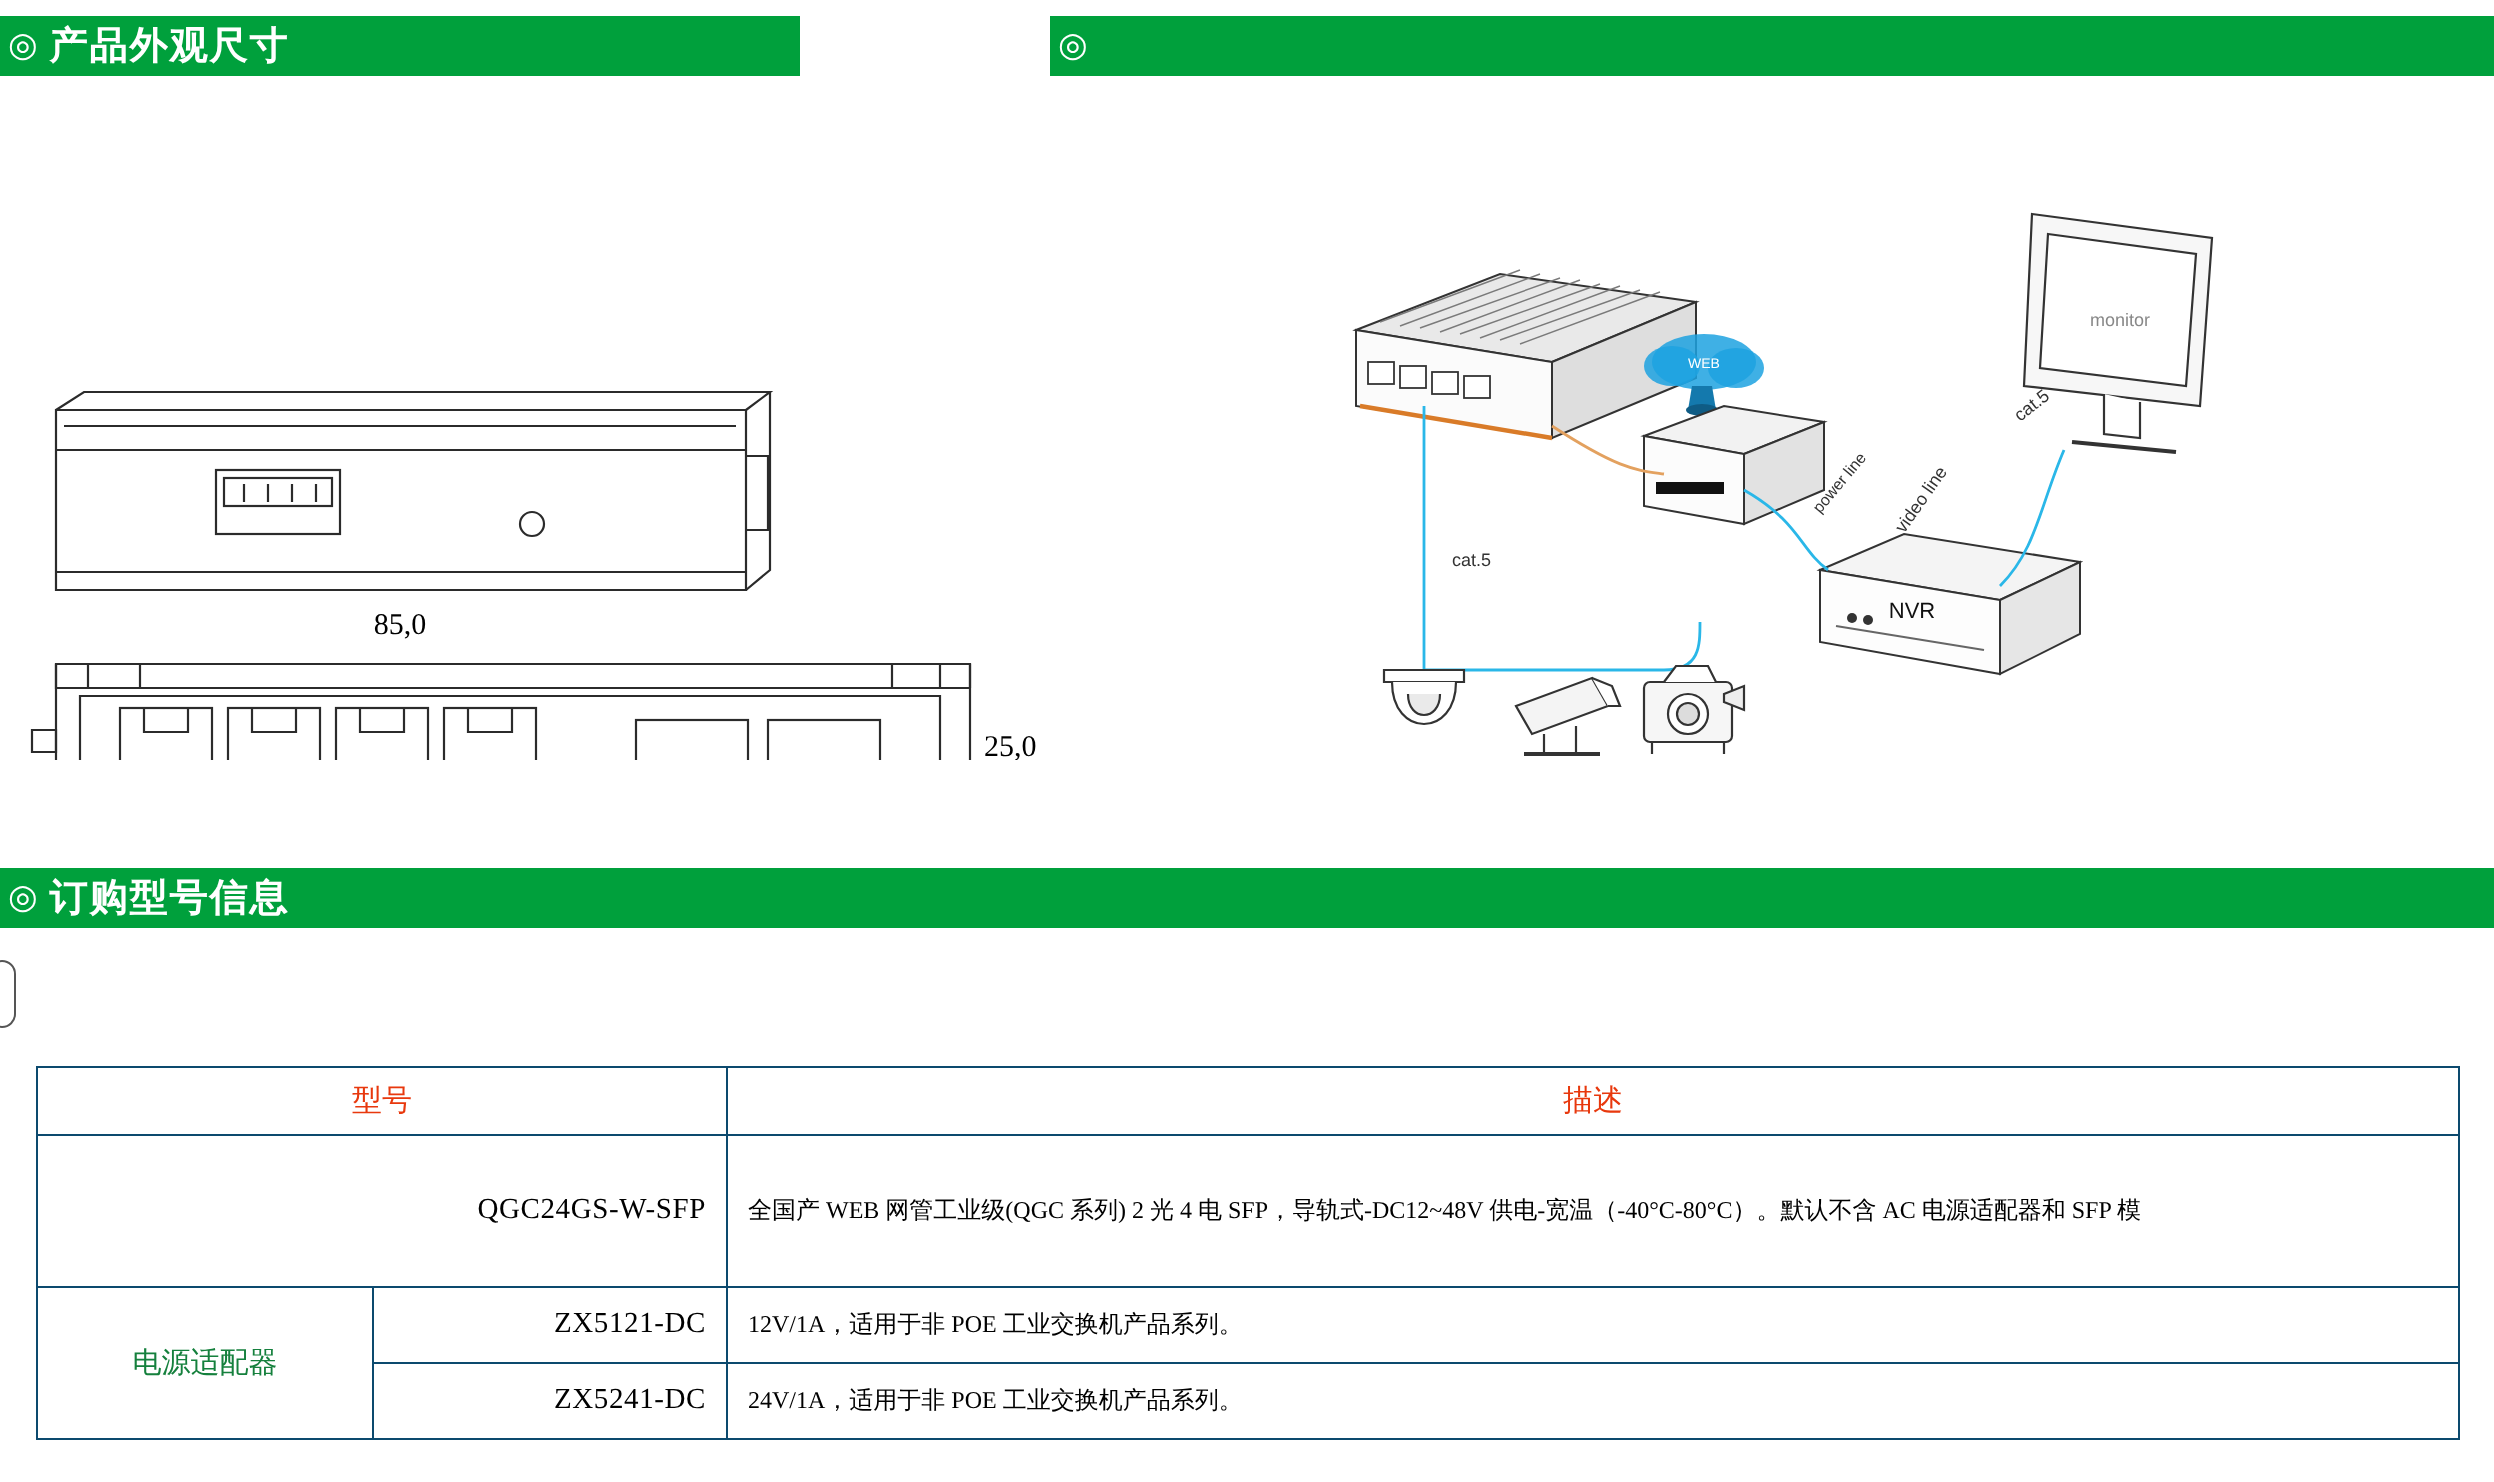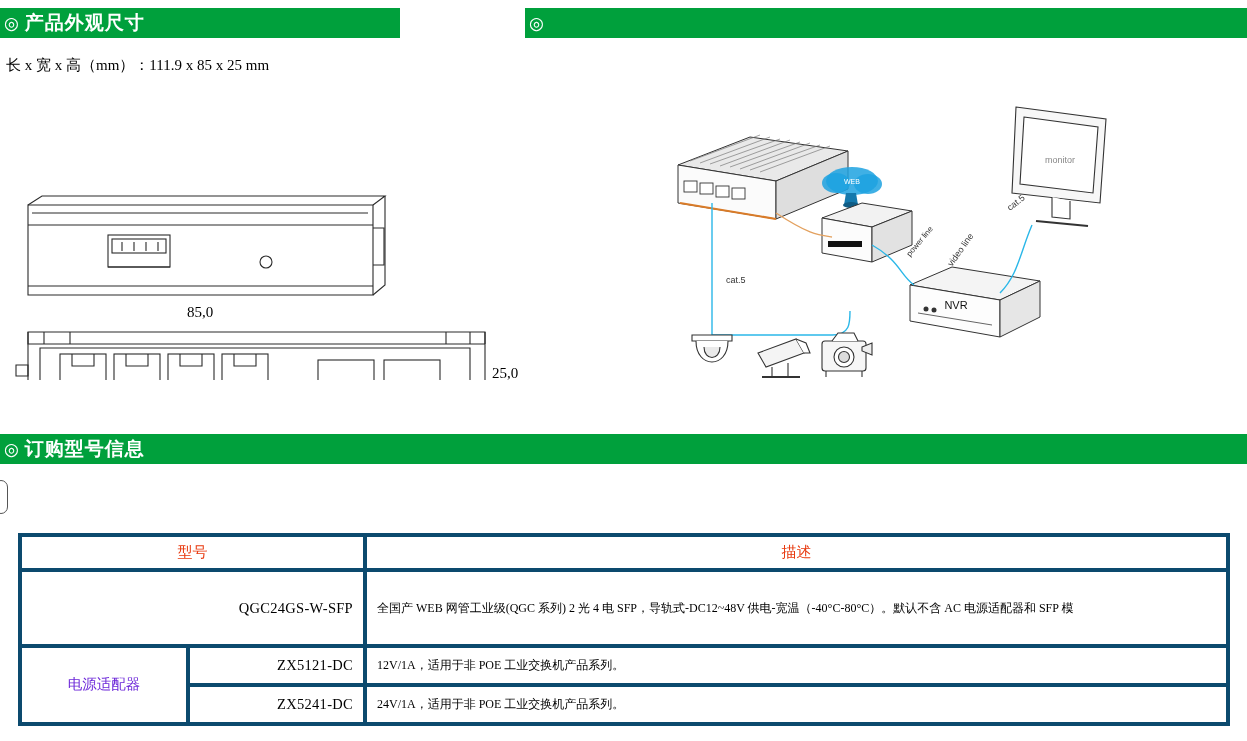--- a/index.html
+++ b/index.html
@@ -55,21 +55,21 @@
   
   #order-table {
     position: absolute;
     left: 18px; top: 533px;
     width: 1212px;
     border-collapse: collapse;
     font-size: 14.5px;
     font-family: "Liberation Serif", "DejaVu Serif", serif;
   }
   #order-table td, #order-table th {
-    border: 4px solid #0c4a6e;
+    border: 1px solid #0c4a6e;
     padding: 6px 10px;
     vertical-align: middle;
     font-weight: normal;
   }
   .th-model, .th-desc {
     color: #e8380d;
     font-weight: bold;
     text-align: center;
     height: 34px;
     font-size: 15px;
@@ -78,21 +78,21 @@
     text-align: right;
     font-weight: bold;
     font-size: 14.5px;
     letter-spacing: .3px;
   }
   .cell-desc {
     line-height: 1.9;
     font-size: 12px;
   }
   .cell-adapter-label {
-    color: #6d28d9;
+    color: #15803d;
     font-weight: bold;
     text-align: center;
     font-size: 14.5px;
   }
   .row-desc-main td { height: 76px; }
   .row-adapter td { height: 38px; }
 
   .col-a { width: 168px; }
   .col-b { width: 177px; }
 
@@ -112,21 +112,20 @@
 
   <div class="bar" id="bar-dim">
     <span class="bar-mark">◎</span>
     <span class="bar-text">产品外观尺寸</span>
   </div>
 
   <div class="bar" id="bar-app">
     <span class="bar-mark">◎</span>
   </div>
 
-  <div class="dim-text">长 x 宽 x 高（mm）：111.9 x 85 x 25 mm</div>
 
   <div class="drawing" id="drawing-dim">
     <svg width="520" height="300" viewBox="0 0 520 300" xmlns="http://www.w3.org/2000/svg">
       <g fill="none" stroke="#2b2b2b" stroke-width="1.1">
 
         <path d="M28,125 L28,215 L373,215 L373,125 Z"></path>
         <path d="M28,125 L42,116 L385,116 L373,125"></path>
         <path d="M385,116 L385,205 L373,215"></path>
 
         <path d="M32,133 L368,133"></path>

